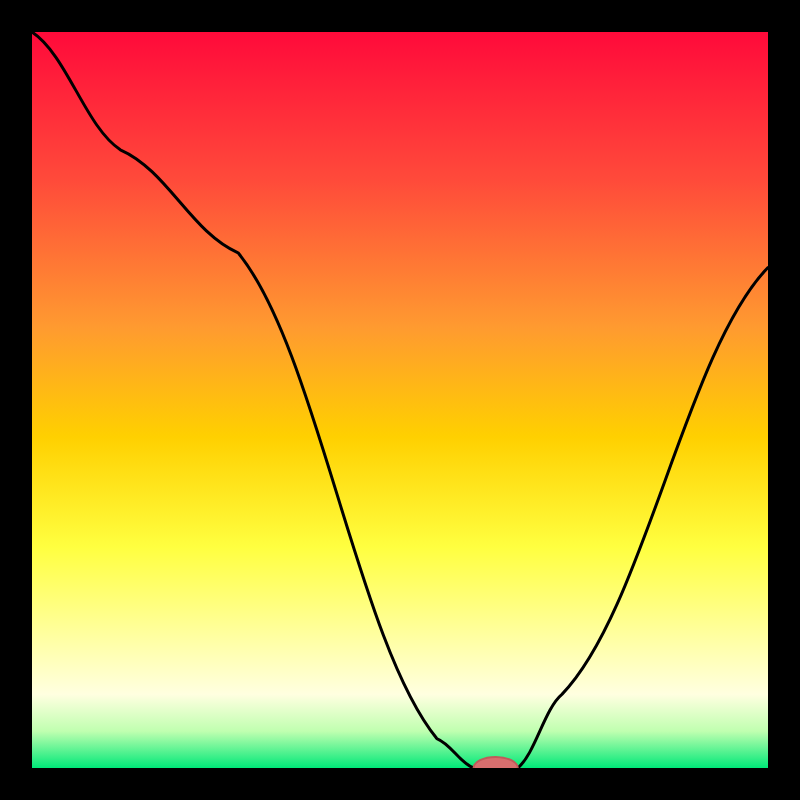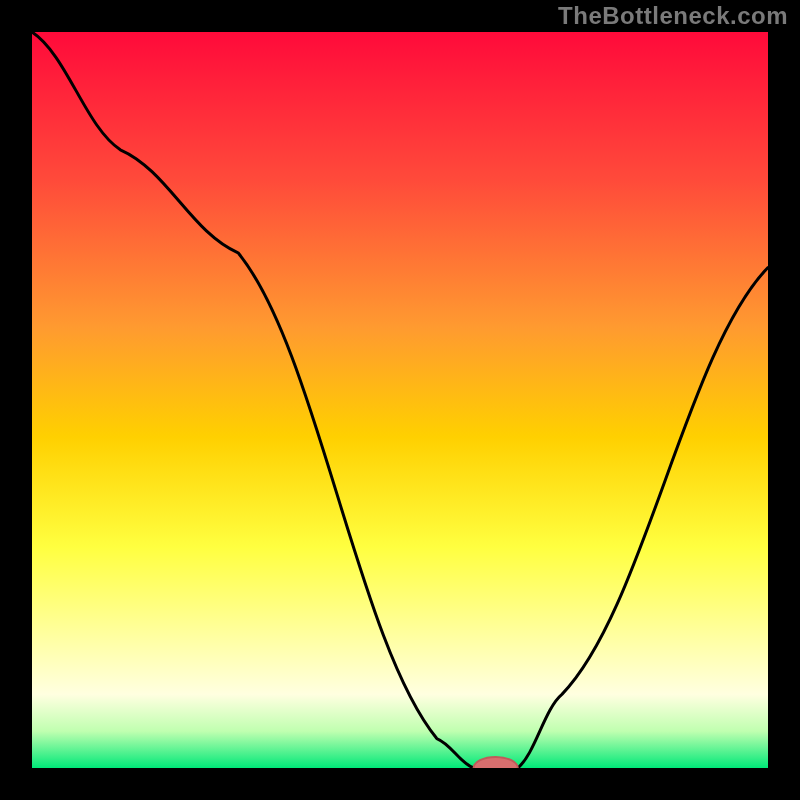--- a/index.html
+++ b/index.html
@@ -27,21 +27,20 @@
     z-index: 10;
   }
   svg {
     display: block;
   }
 </style>
 </head>
 <body>
 
 <div class="container">
-  <div class="watermark">TheBottleneck.com</div>
 
   <svg id="chart-svg" width="800" height="800" viewBox="0 0 800 800">
     <defs>
       <linearGradient id="bg-grad" x1="0" y1="0" x2="0" y2="1">
           <stop offset="0%" stop-color="#ff0a3a"></stop>
           <stop offset="20%" stop-color="#ff4a3a"></stop>
           <stop offset="40%" stop-color="#ff9a30"></stop>
           <stop offset="55%" stop-color="#ffd000"></stop>
           <stop offset="70%" stop-color="#ffff40"></stop>
           <stop offset="82%" stop-color="#ffffa0"></stop>

